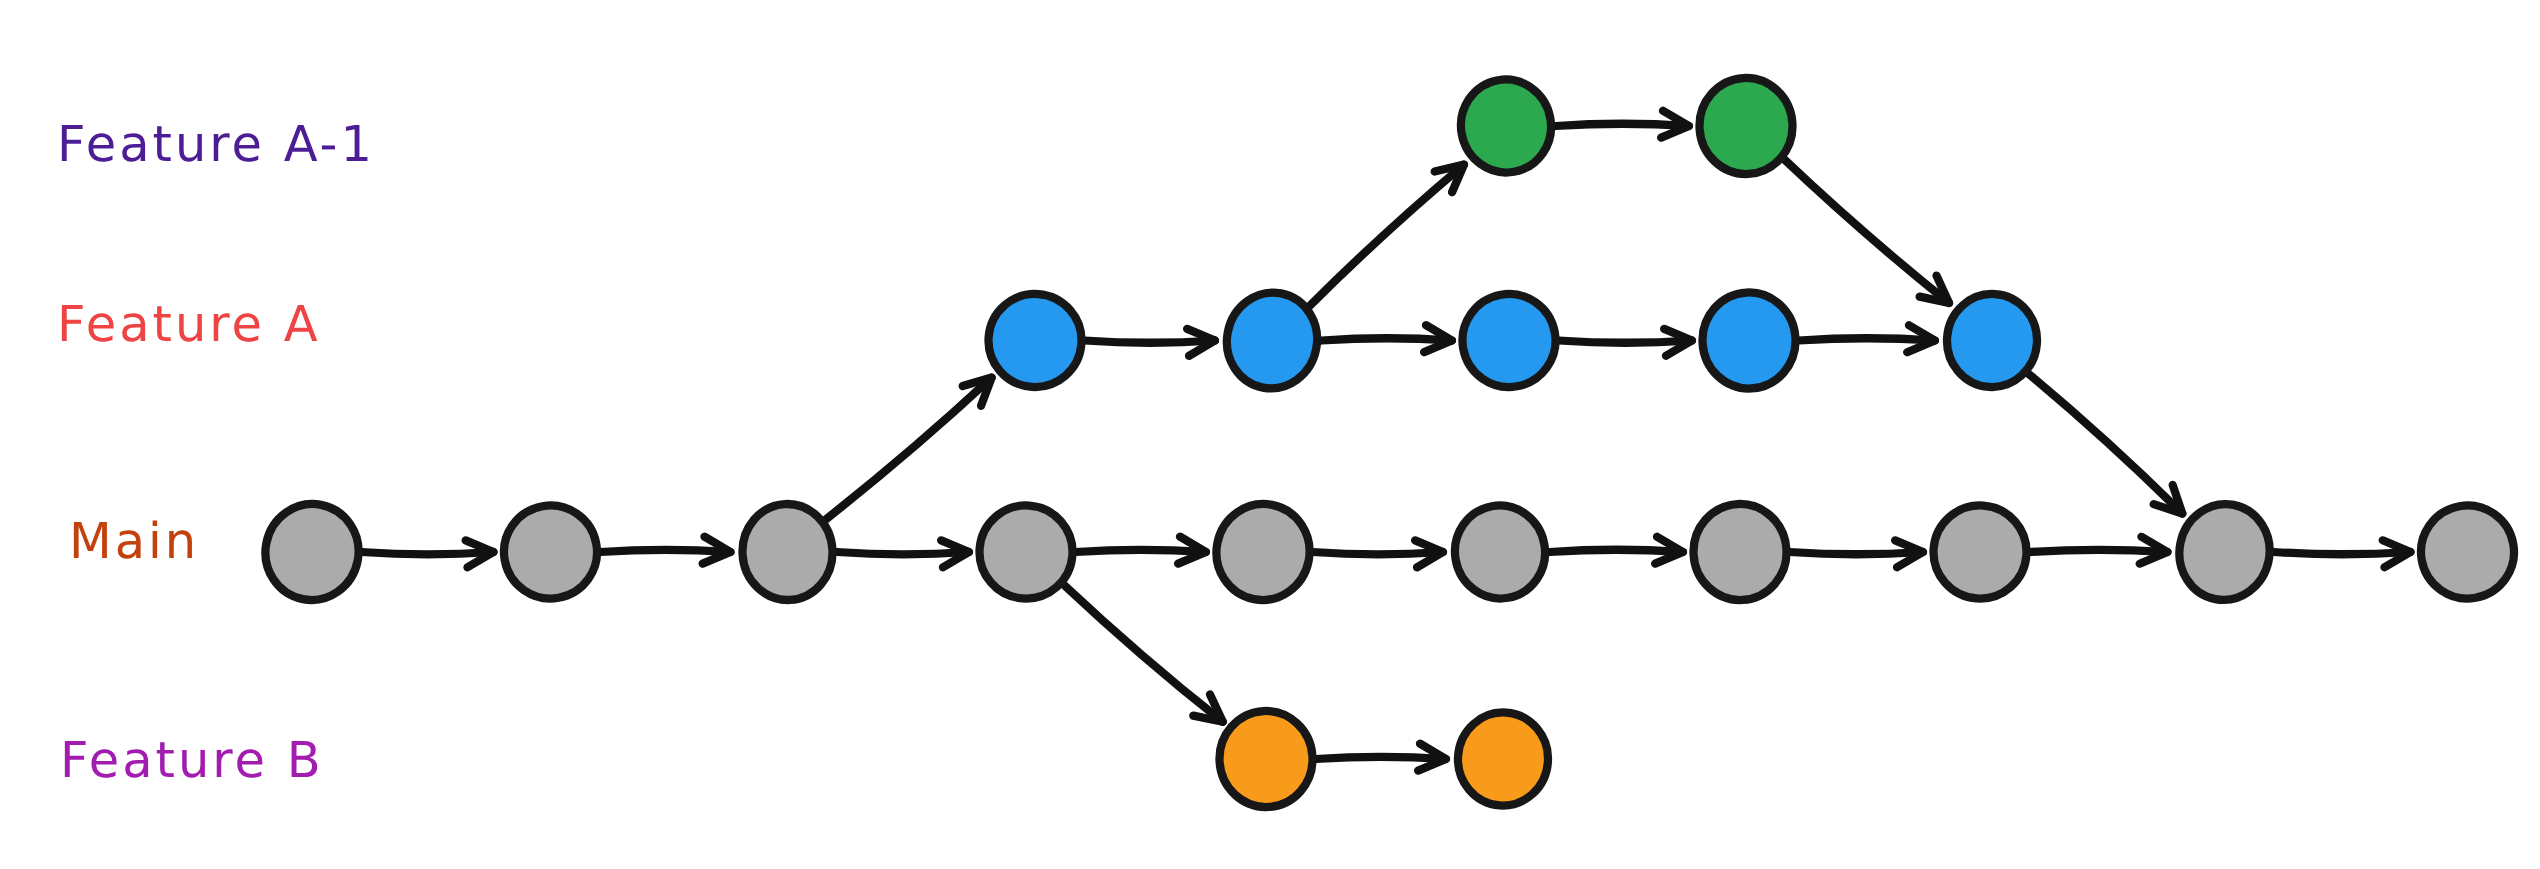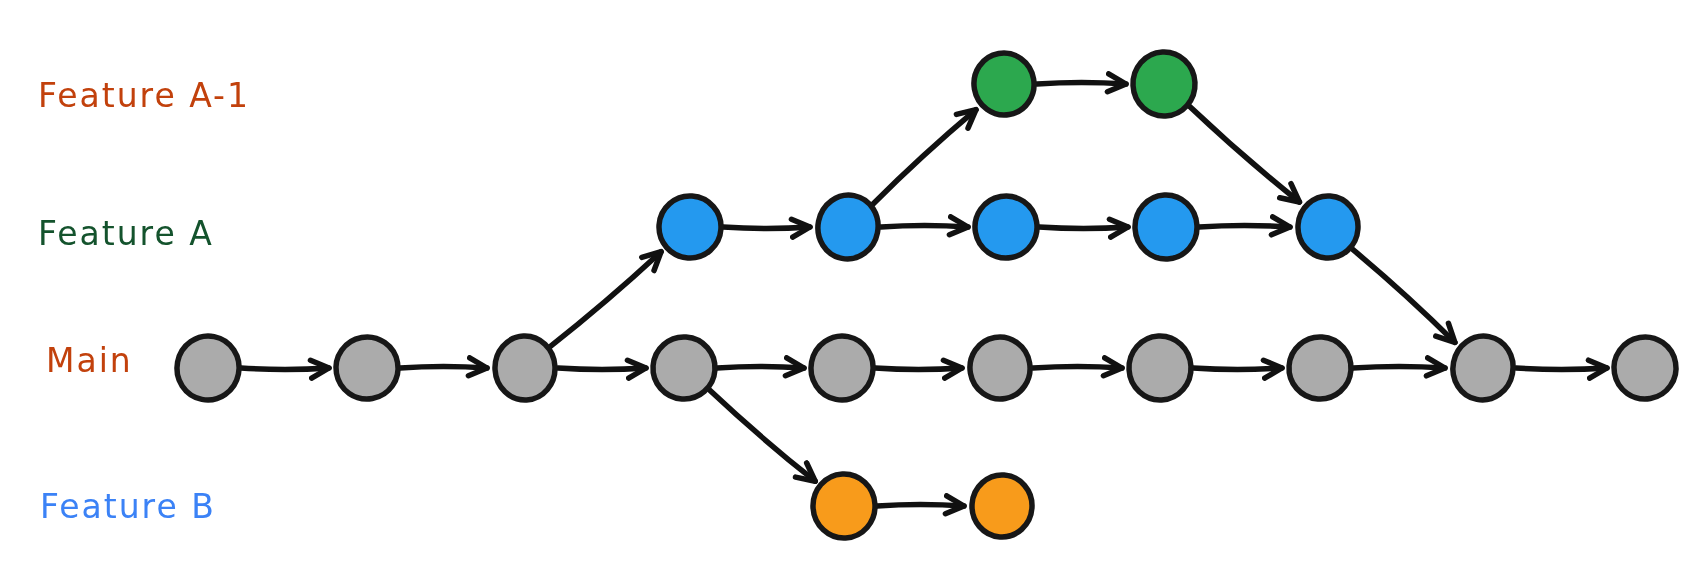--- a/index.html
+++ b/index.html
@@ -81,20 +81,20 @@
         <ellipse cx="1000" cy="368" rx="30" ry="31" fill="#ababab" stroke="#171717" stroke-width="5.5" transform="rotate(-10 1000 368)"></ellipse>
         <ellipse cx="1160" cy="368" rx="31" ry="32" fill="#ababab" stroke="#171717" stroke-width="5.5" transform="rotate(-3 1160 368)"></ellipse>
         <ellipse cx="1320" cy="368" rx="31" ry="31" fill="#ababab" stroke="#171717" stroke-width="5.5" transform="rotate(4 1320 368)"></ellipse>
         <ellipse cx="1483" cy="368" rx="30" ry="32" fill="#ababab" stroke="#171717" stroke-width="5.5" transform="rotate(11 1483 368)"></ellipse>
         <ellipse cx="1645" cy="368" rx="31" ry="31" fill="#ababab" stroke="#171717" stroke-width="5.5" transform="rotate(-10 1645 368)"></ellipse>
         <ellipse cx="844" cy="506" rx="31" ry="32" fill="#f89b1b" stroke="#171717" stroke-width="5.5" transform="rotate(-3 844 506)"></ellipse>
         <ellipse cx="1002" cy="506" rx="30" ry="31" fill="#f89b1b" stroke="#171717" stroke-width="5.5" transform="rotate(4 1002 506)"></ellipse>
       </g>
   </svg>
 
-  <div class="branch-label label-feature-a1" style="color: #c2410c; text-align: right;">Feature A-1</div>
+  <div class="branch-label label-feature-a1" style="color: #4c1d95; text-align: right;">Feature A-1</div>
 
-  <div class="branch-label label-feature-a" style="color: #14532d; margin-top: 18px;">Feature A</div>
+  <div class="branch-label label-feature-a" style="color: #ef4444;">Feature A</div>
 
   <div class="branch-label label-main" style="color: #c2410c;">Main</div>
 
-  <div class="branch-label label-feature-b" style="color: #3b82f6;">Feature B</div>
+  <div class="branch-label label-feature-b" style="color: #a21caf;">Feature B</div>
 </div>
 
 </body></html>

